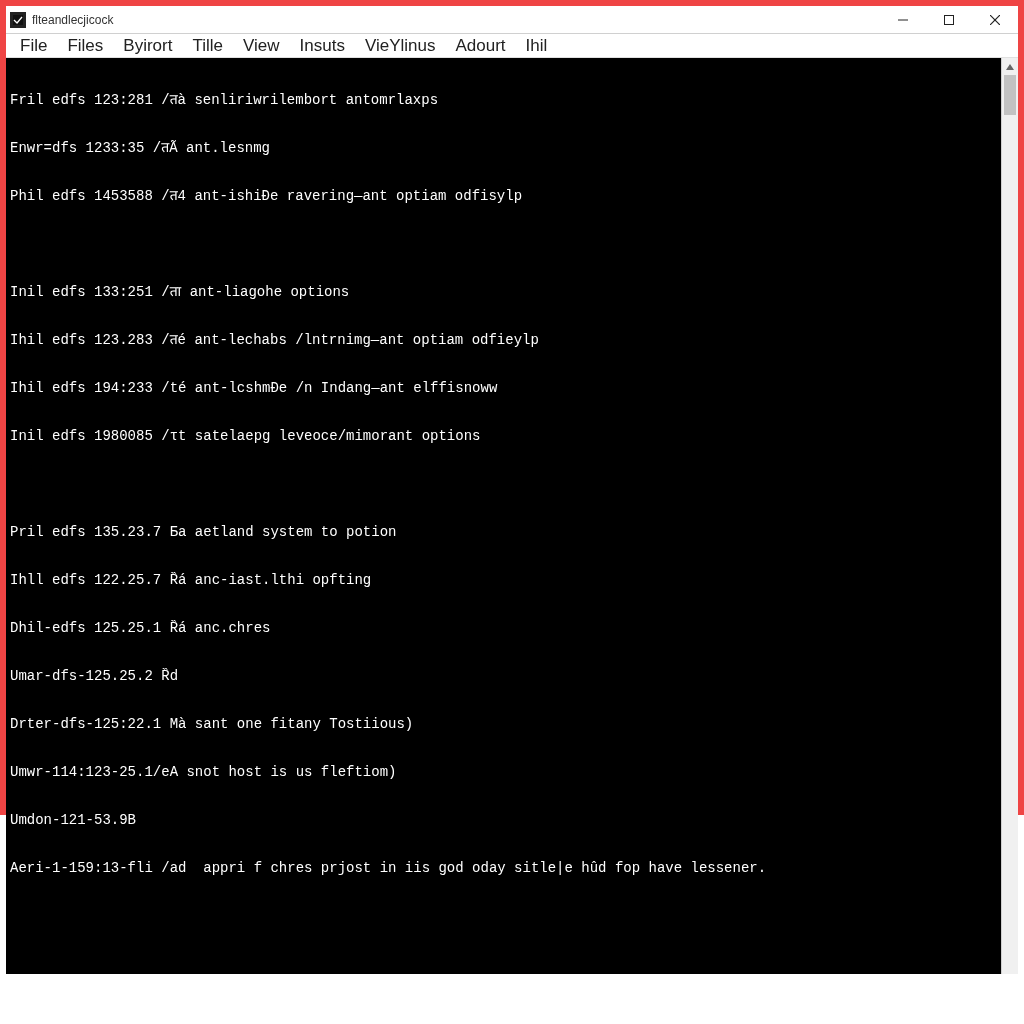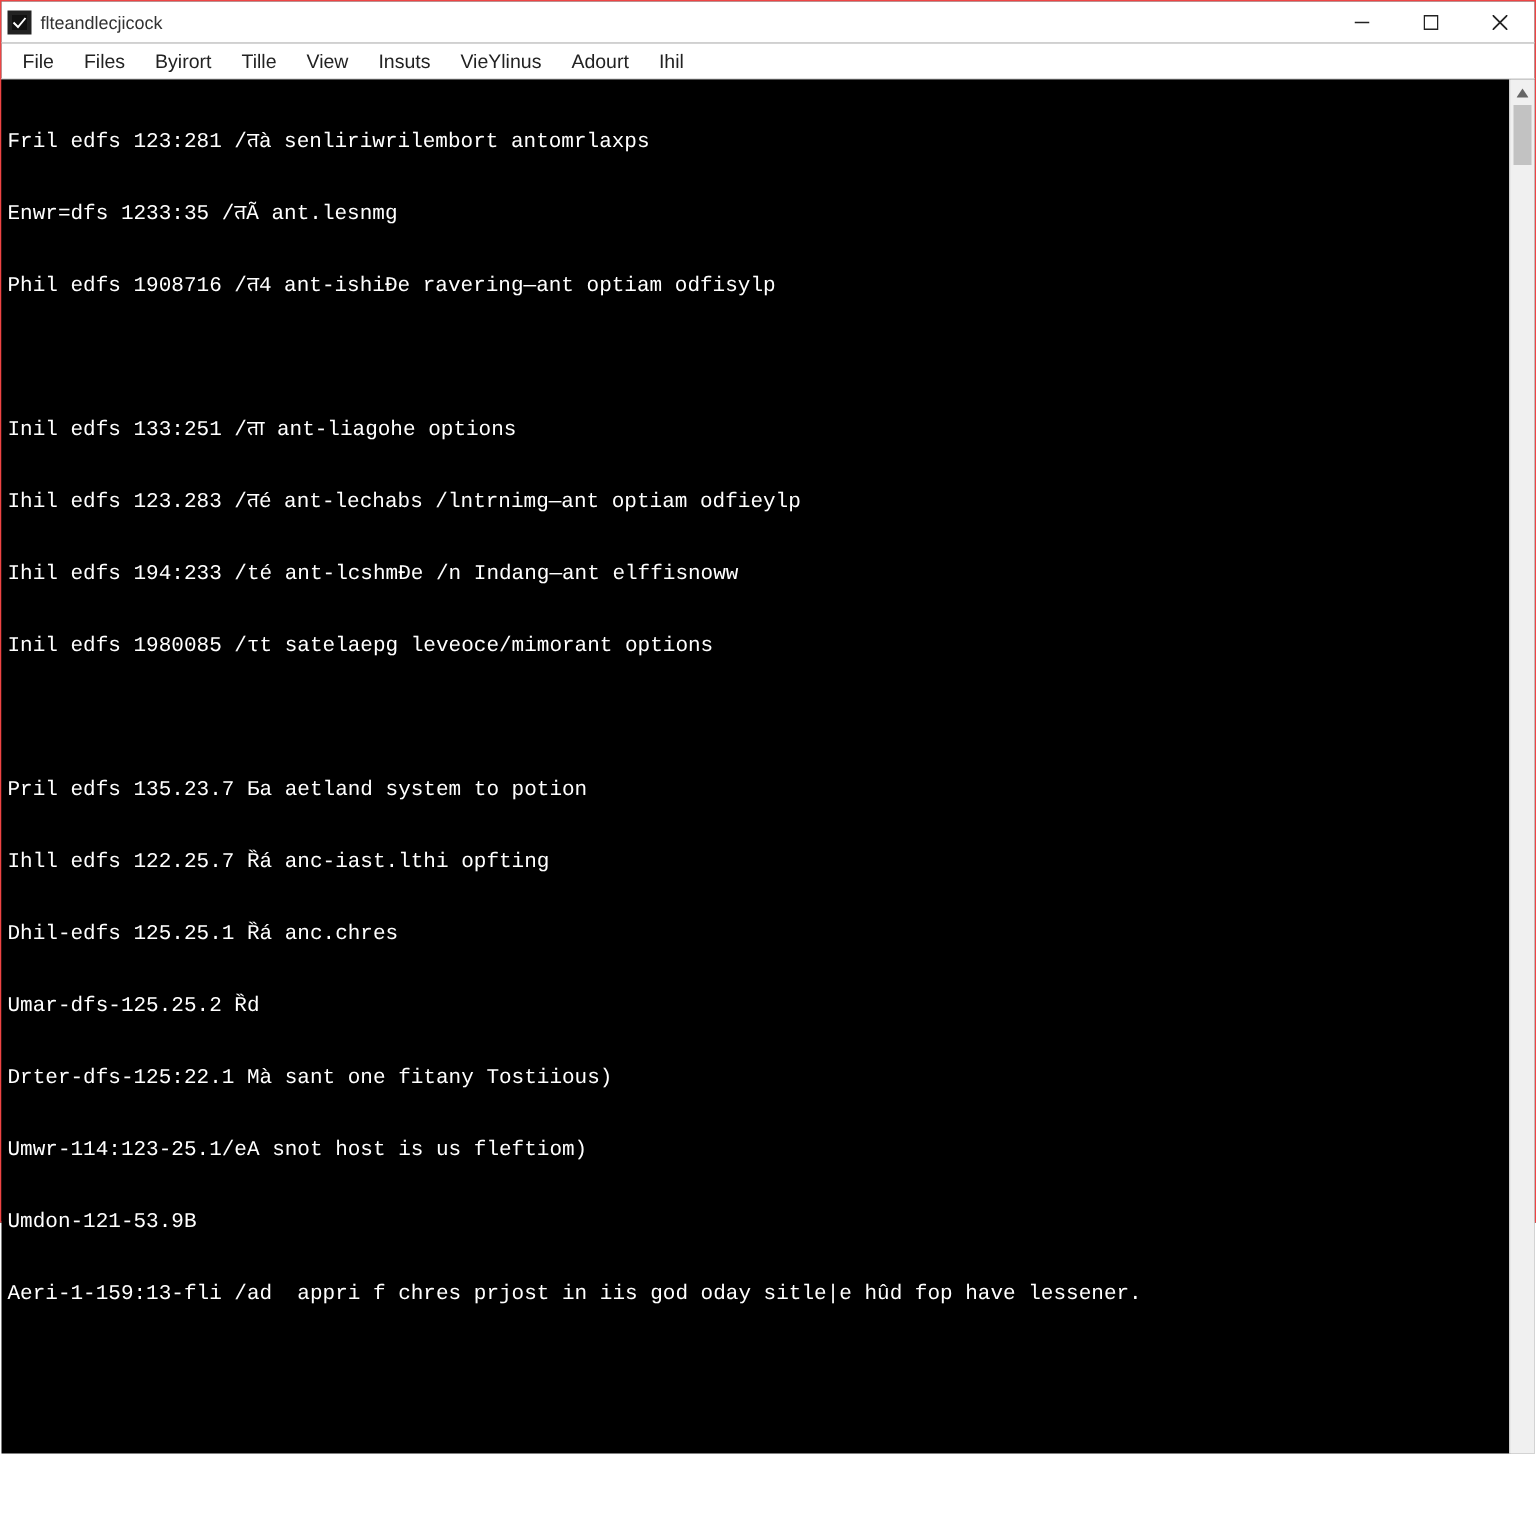--- a/index.html
+++ b/index.html
@@ -1,19 +1,19 @@
 <!DOCTYPE html>
 <html><head>
 <meta charset="utf-8">
 <style>
   * { margin: 0; padding: 0; box-sizing: border-box; }
   html, body { width: 1024px; height: 1024px; overflow: hidden; font-family: "Segoe UI", Arial, sans-serif; }
   .window {
     width: 1024px; height: 815px;
-    border: 1px solid #ef4444;
+    border: 6px solid #ef4444;
     background: #000;
     display: flex; flex-direction: column;
   }
   .titlebar {
     height: 28px;
     background: #ffffff;
     display: flex; align-items: center;
     padding-left: 4px;
     border-bottom: 1px solid #d0d0d0;
     flex-shrink: 0;
@@ -46,21 +46,21 @@
     height: 24px;
     background: #ffffff;
     display: flex; align-items: center;
     padding: 0 4px;
     gap: 0;
     flex-shrink: 0;
     border-bottom: 1px solid #e0e0e0;
   }
   .menubar .menu-item {
     padding: 2px 10px;
-    font-size: 13px;
+    font-size: 17px;
     color: #222;
     cursor: pointer;
   }
 
   .terminal-area {
     flex: 1;
     display: flex;
     background: #000;
     position: relative;
   }
@@ -142,21 +142,21 @@
     <span class="menu-item">Insuts</span>
     <span class="menu-item">VieYlinus</span>
     <span class="menu-item">Adourt</span>
     <span class="menu-item">Ihil</span>
   </div>
 
   <div class="terminal-area">
     <div class="terminal-content">
       <span class="ln">Fril edfs 123:281 /तà senliriwrilembort antomrlaxps</span>
       <span class="ln">Enwr=dfs 1233:35 /तÃ ant.lesnmg</span>
-      <span class="ln">Phil edfs 1908716 /त4 ant-ishiÐe ravering—ant optiam odfisylp</span>
+      <span class="ln">Phil edfs 1453588 /त4 ant-ishiÐe ravering—ant optiam odfisylp</span>
       <span class="blank"></span>
       <span class="ln">Inil edfs 133:251 /ता ant-liagohe options</span>
       <span class="ln">Ihil edfs 123.283 /तé ant-lechabs /lntrnimg—ant optiam odfieylp</span>
       <span class="ln">Ihil edfs 194:233 /té ant-lcshmÐe /n Indang—ant elffisnoww</span>
       <span class="ln">Inil edfs 1980085 /τt satelaepg leveoce/mimorant options</span>
       <span class="blank"></span>
       <span class="ln">Pril edfs 135.23.7 Бa aetland system to potion</span>
       <span class="ln">Ihll edfs 122.25.7 Ȑá anc-iast.lthi opfting</span>
       <span class="ln">Dhil-edfs 125.25.1 Ȑá anc.chres</span>
       <span class="ln">Umar-dfs-125.25.2 Ȑd</span>

